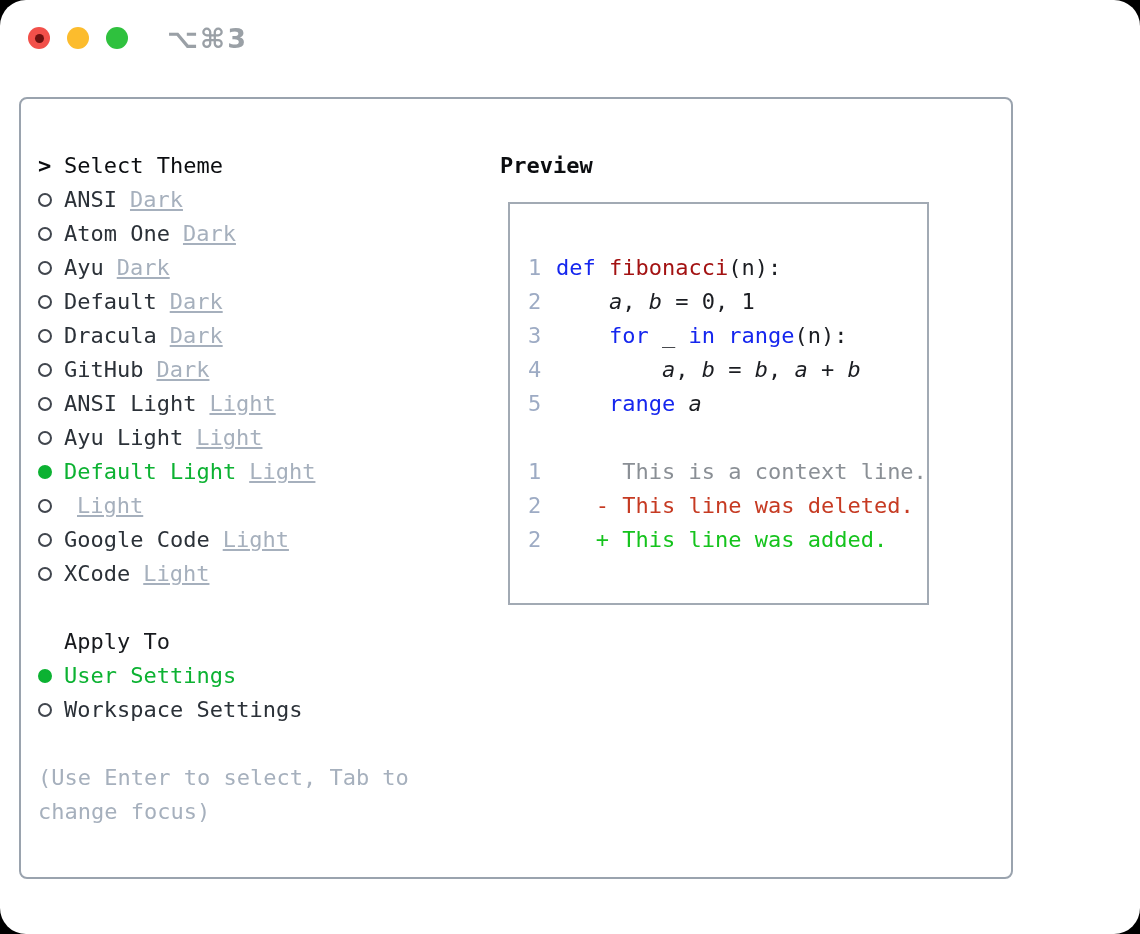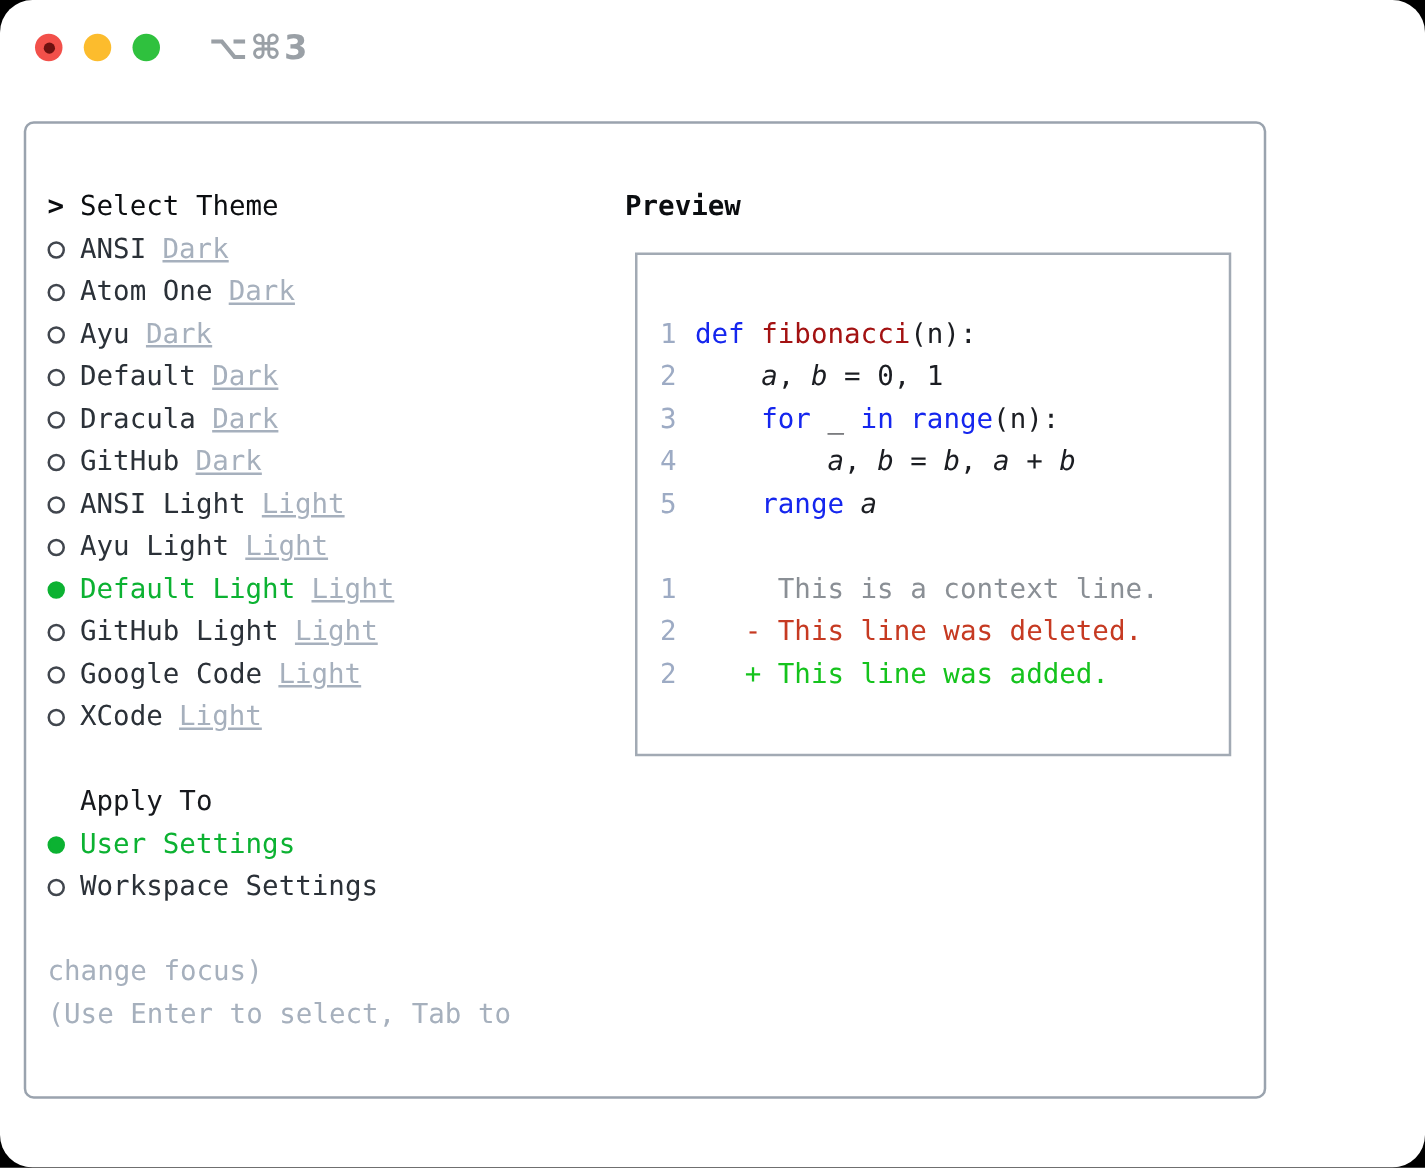--- a/index.html
+++ b/index.html
@@ -37,21 +37,21 @@
   .tname.sel{color:var(--accent-green,#0cb232);}
   .tvariant{color:var(--muted-gray,#a6b0bd);margin-left:13px;text-decoration:underline;}
   .hint .row{color:var(--muted-gray,#a6b0bd);}
   .spacer{height:34px;}
   
   .preview-heading{
     position:absolute;left:479px;top:50px;height:34px;line-height:34px;
     font-weight:bold;color:#0b0d10;
   }
   .preview-box{
-    position:absolute;left:487px;top:103px;width:477px;height:403px;
+    position:absolute;left:487px;top:103px;width:421px;height:403px;
     border:2px solid #a2aab4;box-sizing:border-box;background:#fff;
     padding:47px 10px 0 18px;overflow:hidden;
   }
   .crow{height:34px;line-height:34px;white-space:pre;}
   .ln{display:inline-block;width:28px;color:var(--line-number,#9dabc4);}
   .kw{color:var(--keyword-blue,#1526ee);}
   .fn{color:var(--function-red,#a31212);}
   .pl{color:var(--text,#1b1d22);}
   .var{color:var(--text,#1b1d22);font-style:italic;}
   .ctx{color:var(--context-gray,#8a8f95);}
@@ -81,42 +81,42 @@
       <div id="theme-list">
           <div class="row"><span class="bullet"><span class="circle"></span></span><span class="tname">ANSI</span><span class="tvariant">Dark</span></div>
           <div class="row"><span class="bullet"><span class="circle"></span></span><span class="tname">Atom One</span><span class="tvariant">Dark</span></div>
           <div class="row"><span class="bullet"><span class="circle"></span></span><span class="tname">Ayu</span><span class="tvariant">Dark</span></div>
           <div class="row"><span class="bullet"><span class="circle"></span></span><span class="tname">Default</span><span class="tvariant">Dark</span></div>
           <div class="row"><span class="bullet"><span class="circle"></span></span><span class="tname">Dracula</span><span class="tvariant">Dark</span></div>
           <div class="row"><span class="bullet"><span class="circle"></span></span><span class="tname">GitHub</span><span class="tvariant">Dark</span></div>
           <div class="row"><span class="bullet"><span class="circle"></span></span><span class="tname">ANSI Light</span><span class="tvariant">Light</span></div>
           <div class="row"><span class="bullet"><span class="circle"></span></span><span class="tname">Ayu Light</span><span class="tvariant">Light</span></div>
           <div class="row"><span class="bullet"><span class="circle sel"></span></span><span class="tname sel">Default Light</span><span class="tvariant">Light</span></div>
-          <div class="row"><span class="bullet"><span class="circle"></span></span><span class="tname">GitHub Light</span><span class="tvariant">Light</span></div>
+          <div class="row"><span class="bullet"><span class="circle"></span></span><span class="tvariant">Light</span></div>
           <div class="row"><span class="bullet"><span class="circle"></span></span><span class="tname">Google Code</span><span class="tvariant">Light</span></div>
           <div class="row"><span class="bullet"><span class="circle"></span></span><span class="tname">XCode</span><span class="tvariant">Light</span></div>
         </div>
 
       <div class="spacer"></div>
 
       <div class="row">
         <span class="bullet"></span>
         <span class="subheading">Apply To</span>
       </div>
 
       <div id="apply-list">
           <div class="row"><span class="bullet"><span class="circle sel"></span></span><span class="tname sel">User Settings</span></div>
           <div class="row"><span class="bullet"><span class="circle"></span></span><span class="tname">Workspace Settings</span></div>
         </div>
 
       <div class="spacer"></div>
 
       <div class="hint">
+        <div class="row">(Use Enter to select, Tab to</div>
         <div class="row">change focus)</div>
-        <div class="row">(Use Enter to select, Tab to</div>
       </div>
     </div>
 
     <div class="preview-heading">Preview</div>
 
     <div class="preview-box">
       <div id="code">
           <div class="crow"><span class="ln">1</span><span class="kw">def </span><span class="fn">fibonacci</span><span class="pl">(n):</span></div>
           <div class="crow"><span class="ln">2</span><span class="pl">    </span><span class="var">a</span><span class="pl">, </span><span class="var">b</span><span class="pl"> = 0, 1</span></div>
           <div class="crow"><span class="ln">3</span><span class="pl">    </span><span class="kw">for</span><span class="pl"> _ </span><span class="kw">in</span><span class="pl"> </span><span class="kw">range</span><span class="pl">(n):</span></div>

